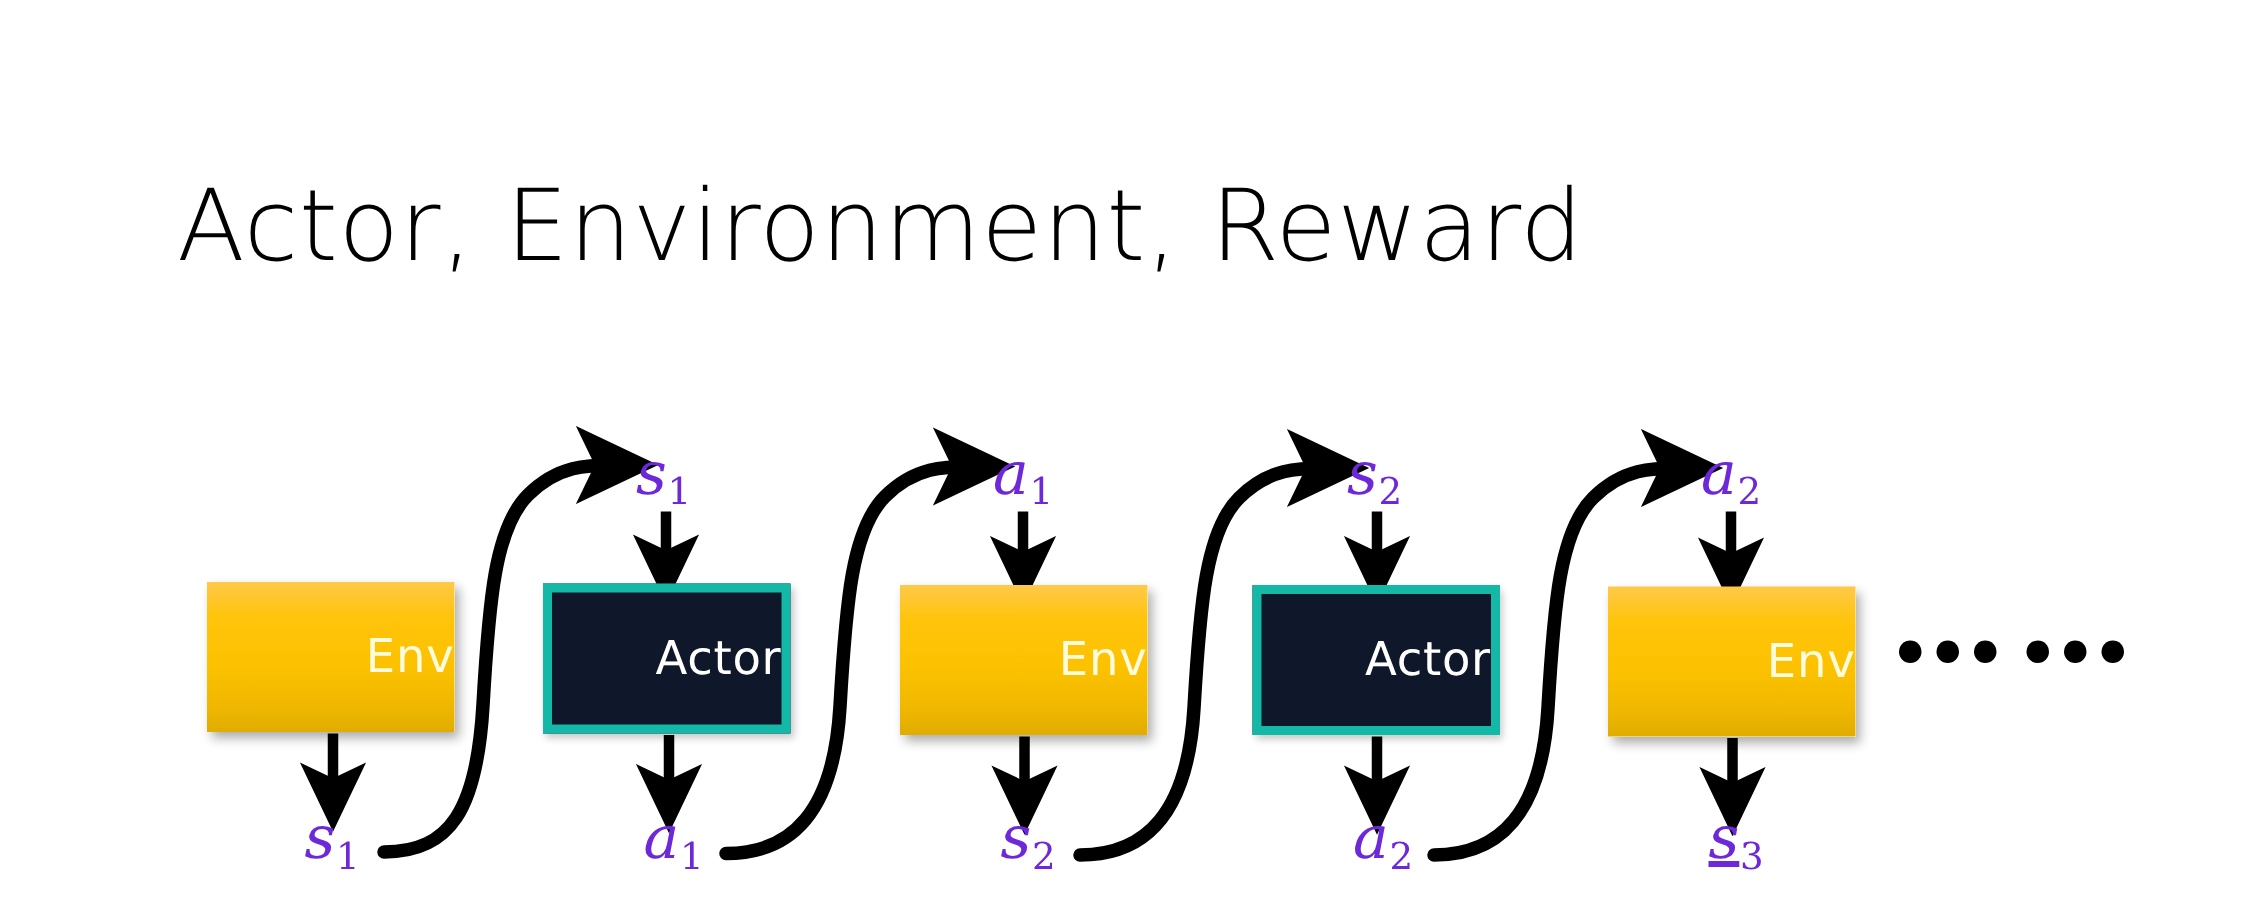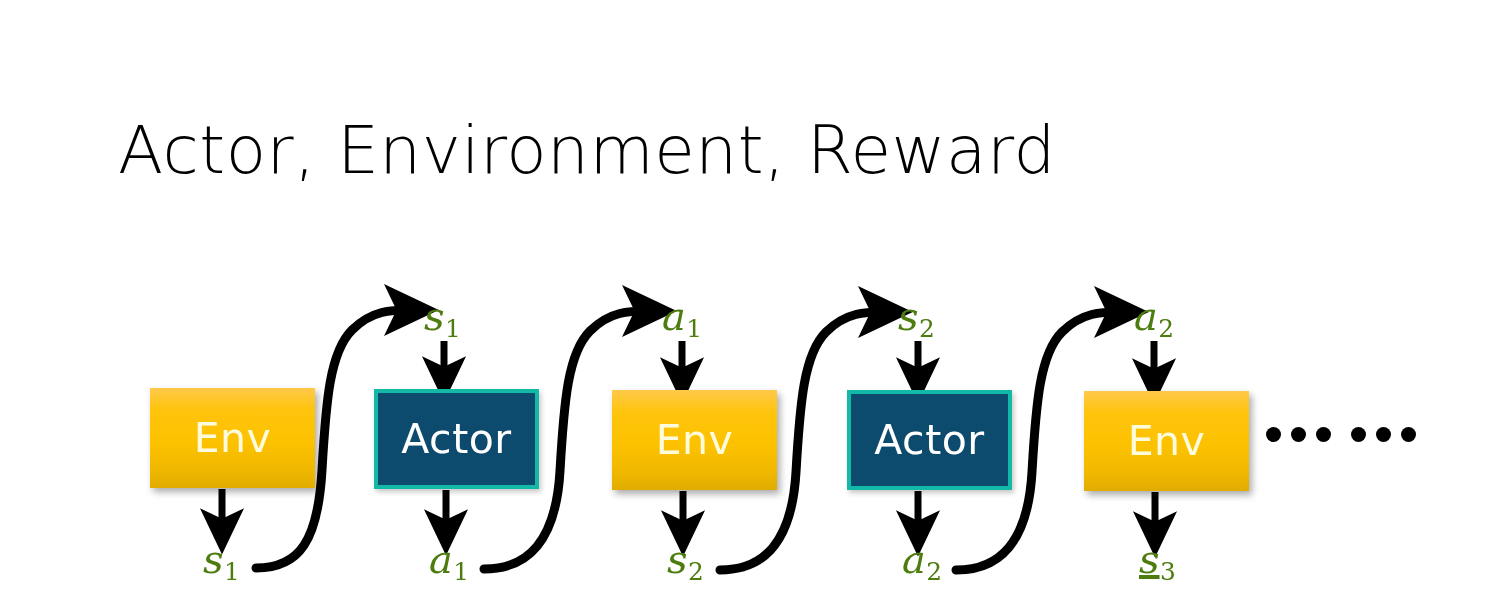--- a/index.html
+++ b/index.html
@@ -25,49 +25,48 @@
   }
 
   
   #diagram{position:absolute;left:0;top:0;width:1500px;height:608px;}
 
   
   .node{
     position:absolute;
     width:165px;height:100px;
     box-sizing:border-box;
-    display:flex;align-items:center;justify-content:center;
+    display:flex;align-items:center;justify-content:flex-end;
     font-family:"DejaVu Sans",sans-serif;
     font-weight:400;
-    font-size:41px;
+    font-size:31px;
     letter-spacing:0.5px;
     color:#ffffff;
     user-select:none;
-    margin-left:12px;
   }
   .node.env{
     background:linear-gradient(180deg,#FFC94A 0%,#FFC40C 22%,#FCC200 55%,#EFB700 83%,#E0AC00 100%);
     color:#FFFBDD;
     box-shadow:3px 4px 7px rgba(0,0,0,0.33);
     border:none;
   }
   .node.actor{
-    background:#0c4a6e;
-    border:4px solid #14b8a6;
+    background:#0f172a;
+    border:6px solid #14b8a6;
     color:#FFFFFF;
     box-shadow:2px 3px 5px rgba(0,0,0,0.22);
   }
 
   
   .mlabel{
     position:absolute;
     font-family:"DejaVu Serif",serif;
     font-style:italic;
     font-size:40px;
-    color:#4d7c0f;
+    color:#6d28d9;
     white-space:nowrap;
     user-select:none;
     line-height:1;
   }
   .mlabel sub{
     font-style:normal;
     font-size:0.62em;
     vertical-align:-0.30em;
     margin-left:0.5px;
     font-family:"DejaVu Serif",serif;

